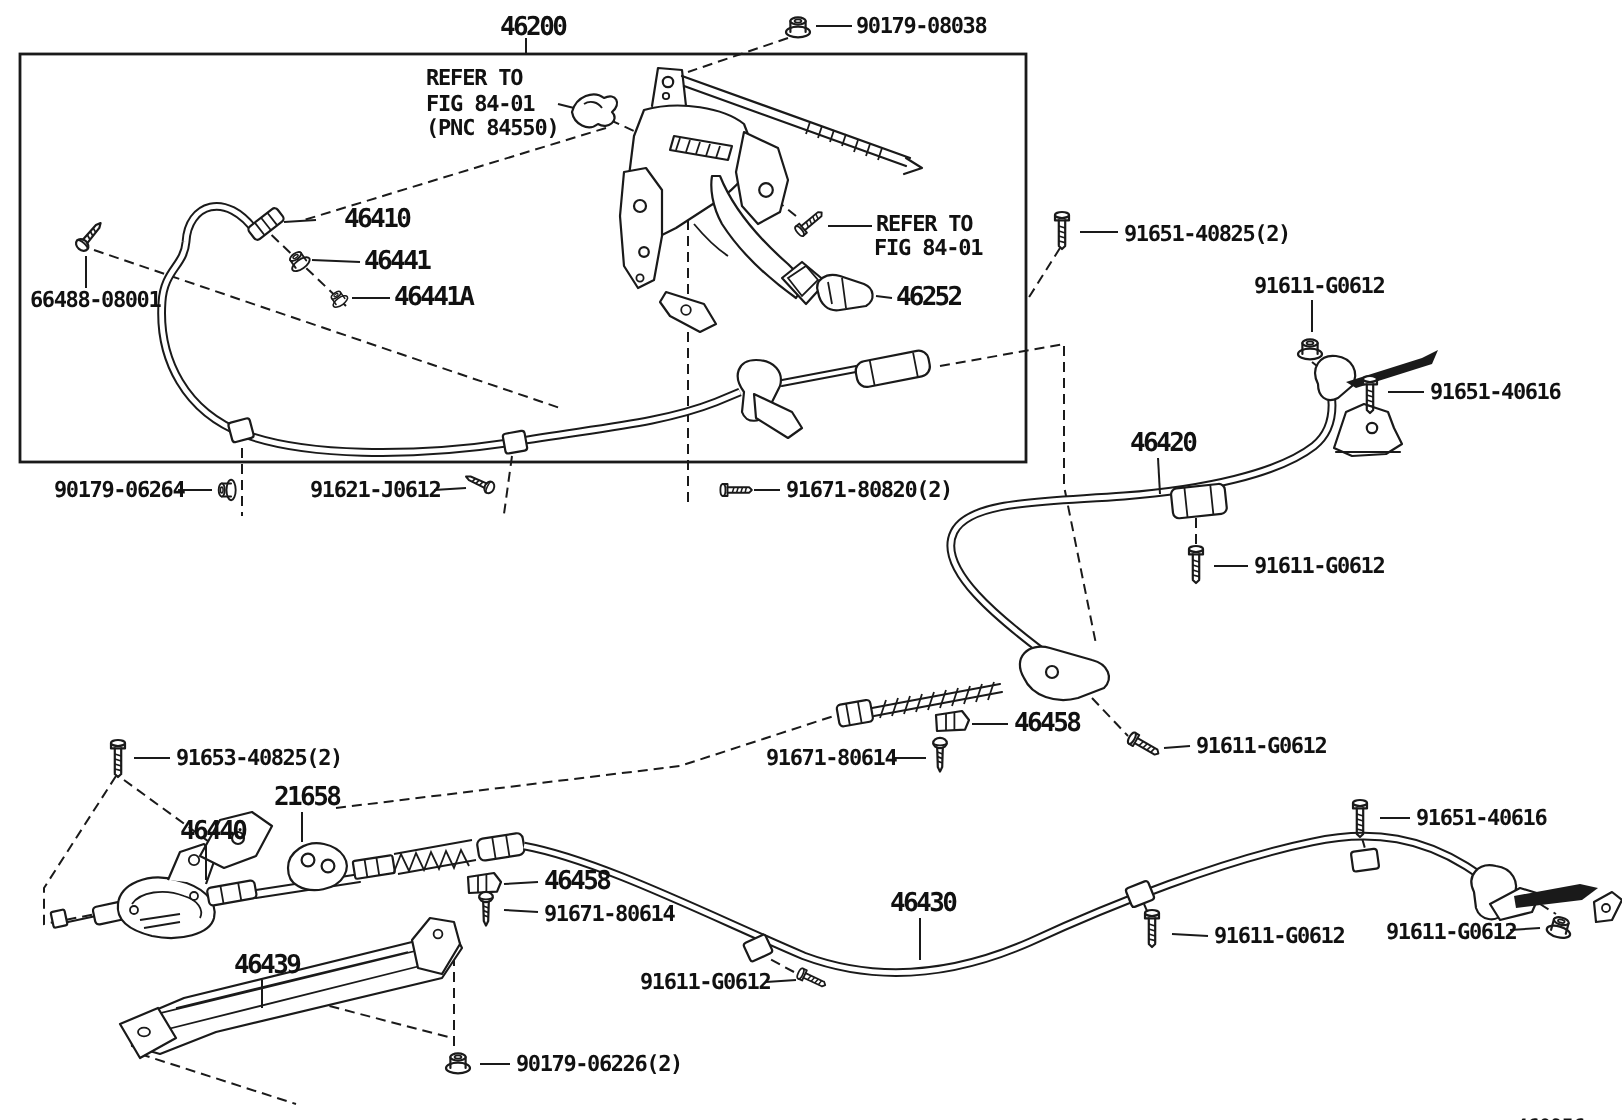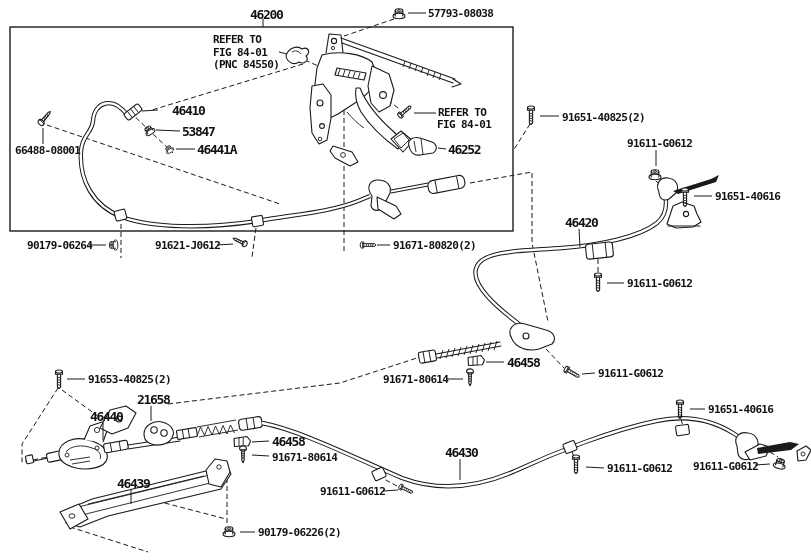--- a/index.html
+++ b/index.html
@@ -292,29 +292,29 @@
     <path class="ldr" d="M383,491 L398,490"></path>
     <path class="ldr" d="M460,459 L460,480"></path>
     <path class="ldr" d="M586,467 L604,468"></path>
     <path class="ldr" d="M690,409 L705,409"></path>
     <path class="ldr" d="M755,465 L770,464"></path>
   </g>
 </svg>
 
 <div class="layer">
   <div class="lbl big" style="left:250px;top:14px">46200</div>
-  <div class="lbl" style="left:428px;top:13px">57793-08038</div>
+  <div class="lbl" style="left:428px;top:13px">90179-08038</div>
 
   <div class="lbl note" style="left:213px;top:39px">REFER TO</div>
   <div class="lbl note" style="left:213px;top:52px">FIG 84-01</div>
   <div class="lbl note" style="left:213px;top:64px">(PNC 84550)</div>
 
   <div class="lbl" style="left:15px;top:150px">66488-08001</div>
   <div class="lbl big" style="left:172px;top:110px">46410</div>
-  <div class="lbl big" style="left:182px;top:131px">53847</div>
+  <div class="lbl big" style="left:182px;top:131px">46441</div>
   <div class="lbl big" style="left:197px;top:149px">46441A</div>
 
   <div class="lbl note" style="left:438px;top:112px">REFER TO</div>
   <div class="lbl note" style="left:437px;top:124px">FIG 84-01</div>
   <div class="lbl xl" style="left:448px;top:149px">46252</div>
 
   <div class="lbl" style="left:562px;top:117px">91651-40825(2)</div>
   <div class="lbl" style="left:627px;top:143px">91611-G0612</div>
   <div class="lbl" style="left:715px;top:196px">91651-40616</div>
   <div class="lbl big" style="left:565px;top:222px">46420</div>

